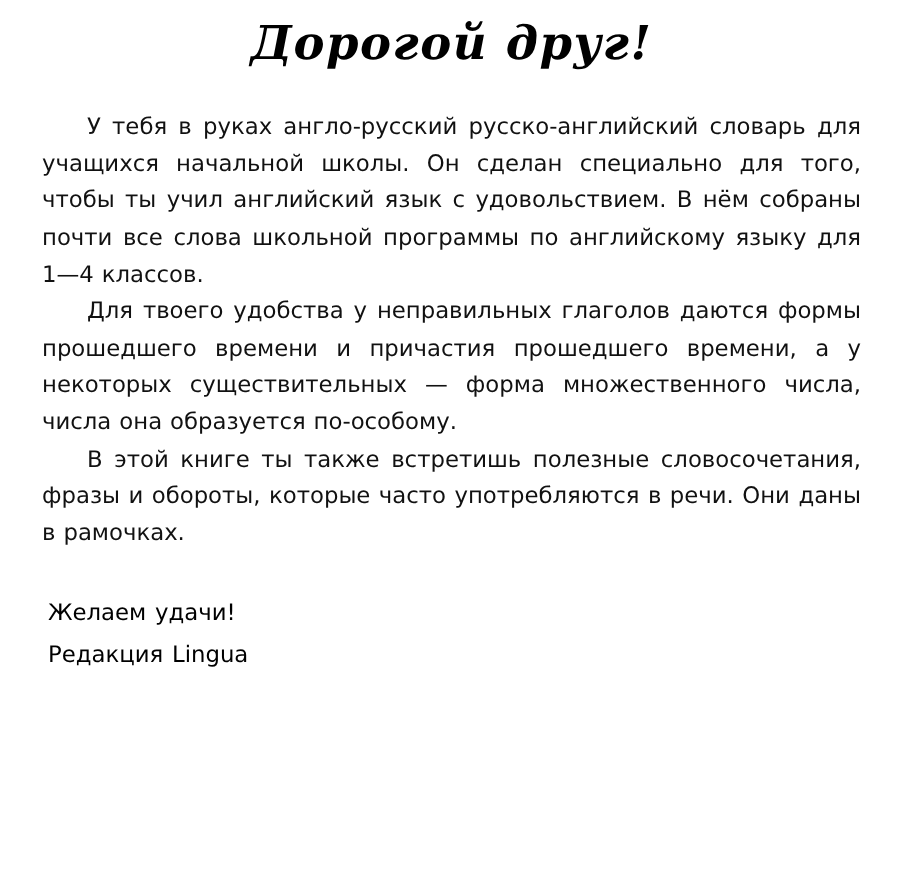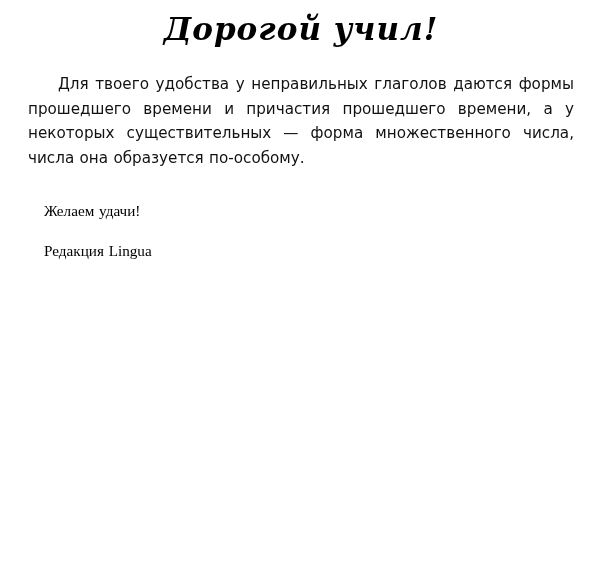--- a/index.html
+++ b/index.html
@@ -45,39 +45,40 @@
     word-spacing: 0.5px;
     color: #111;
   }
   p.para.indent {
     text-indent: 30px;
   }
   .closing {
     margin-top: 28px;
   }
   .closing p {
-    margin: 16px;
+    margin: 4px;
     font-size: 15.2px;
     line-height: 1.62;
     word-spacing: 1px;
-    font-family: Liberation Serif, serif;
   }
   .sign {
     margin-top: 6px;
   }
 </style>
 </head>
 <body>
 
 <div class="page">
 
-  <h1 class="title">Дорогой  учил!</h1>
+  <h1 class="title">Дорогой  друг!</h1>
 
   <div class="body-text">
+    <p class="para indent">У тебя в руках англо-русский русско-английский словарь для учащихся начальной школы. Он сделан специально для того, чтобы ты учил английский язык с удовольствием. В нём собраны почти все слова школьной программы по английскому языку для  1—4  классов.</p>
     <p class="para indent">Для твоего удобства у неправильных глаголов даются формы прошедшего времени и причастия прошедшего времени, а у некоторых существительных — форма множественного числа, числа она образуется по-особому.</p>
+    <p class="para indent">В этой книге ты также встретишь полезные словосочетания, фразы и обороты, которые часто употребляются в речи. Они даны  в рамочках.</p>
   </div>
 
   <div class="closing">
     <p>Желаем  удачи!</p>
     <p class="sign">Редакция  Lingua</p>
   </div>
 
 </div>
 
 </body></html>

